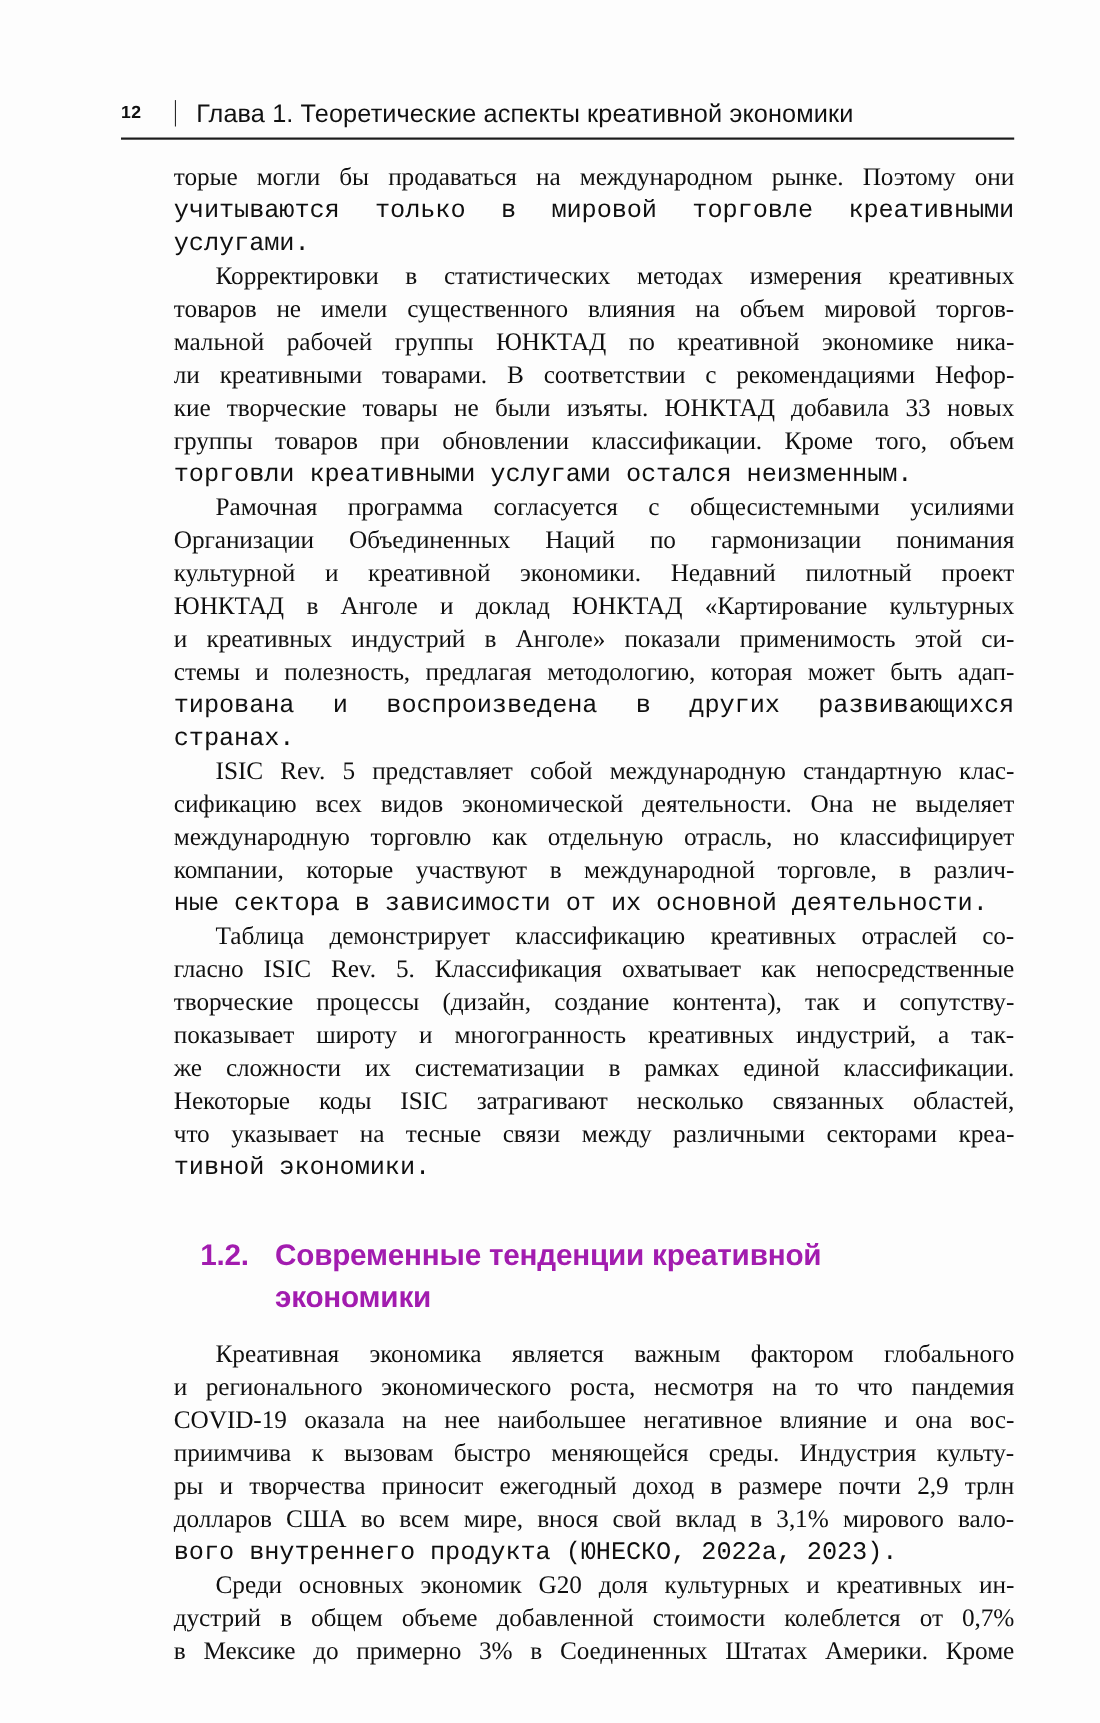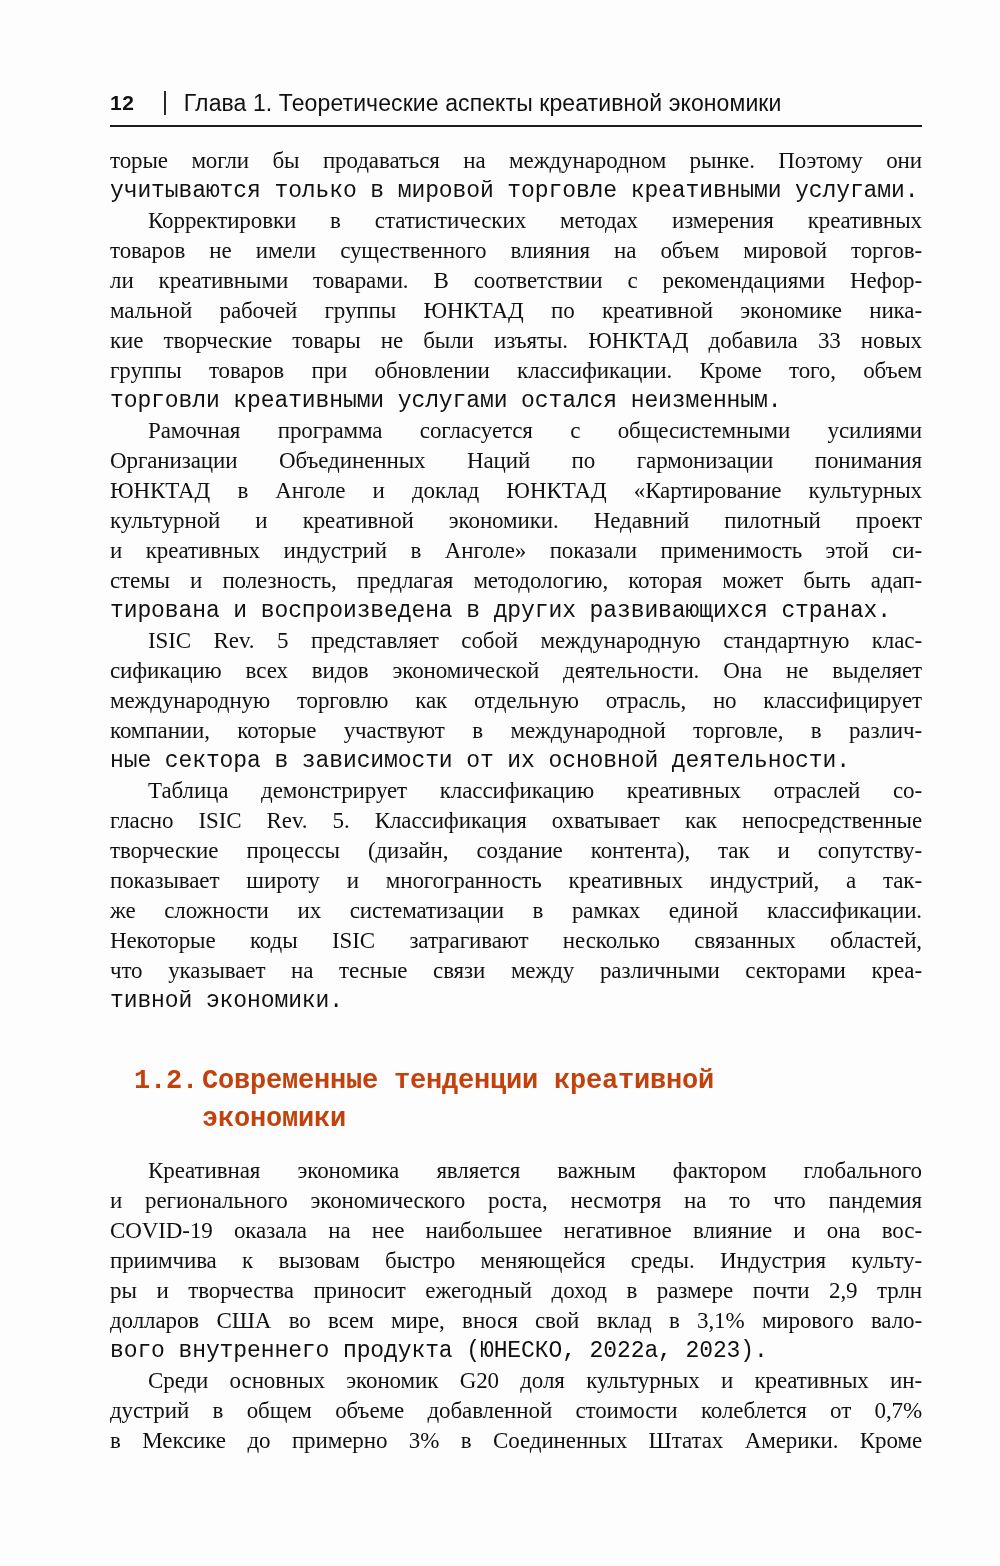--- a/index.html
+++ b/index.html
@@ -19,21 +19,21 @@
   }
   
   .running-header {
     display: flex;
     align-items: center;
     font-family: "Liberation Sans", sans-serif;
     height: 26px;
   }
   .pagenum {
     font-weight: 700;
-    font-size: 21px;
+    font-size: 16px;
     letter-spacing: 0.5px;
   }
   .header-divider {
     width: 1.5px;
     height: 24px;
     background: #2a2a2a;
     margin: 0 18px 0 30px;
   }
   .chapter-title {
     font-size: 23px;
@@ -45,45 +45,46 @@
     background: #1c1c1c;
     margin-top: 9px;
   }
   
   .body-text {
     margin-top: 19px;
     font-family: "Liberation Serif", serif;
     font-size: 23px;
     line-height: 30px;
     letter-spacing: -0.1px;
+    margin-left: 48px;
   }
   .paragraph { margin: 0; }
   .line {
     display: block;
     text-align: justify;
     text-align-last: justify;
     white-space: normal;
   }
   .line.para-end {
     text-align-last: left;
     font-family: Liberation Mono, monospace;
   }
   .line.indent {
     text-indent: 38px;
   }
   
   .section-heading {
     display: flex;
     align-items: flex-start;
     margin: 46px 0 18px 24px;
-    font-family: Liberation Mono, monospace;
+    font-family: Liberation Sans, sans-serif;
     font-weight: 700;
     font-size: 27px;
     line-height: 38px;
-    color: #c2410c;
+    color: #a21caf;
     letter-spacing: -0.2px;
   }
   .section-number {
     flex: 0 0 68px;
   }
   .section-title-lines { display: block; }
 </style>
 </head>
 <body>
 
@@ -99,31 +100,31 @@
   <main class="body-text">
 
     <section id="body-top">
         <div class="paragraph">
           <div class="line">торые могли бы продаваться на международном рынке. Поэтому они</div>
           <div class="line para-end">учитываются только в мировой торговле креативными услугами.</div>
         </div>
         <div class="paragraph">
           <div class="line indent">Корректировки в статистических методах измерения креативных</div>
           <div class="line">товаров не имели существенного влияния на объем мировой торгов-</div>
+          <div class="line">мальной рабочей группы ЮНКТАД по креативной экономике ника-</div>
           <div class="line">ли креативными товарами. В соответствии с рекомендациями Нефор-</div>
-          <div class="line">мальной рабочей группы ЮНКТАД по креативной экономике ника-</div>
           <div class="line">кие творческие товары не были изъяты. ЮНКТАД добавила 33 новых</div>
           <div class="line">группы товаров при обновлении классификации. Кроме того, объем</div>
           <div class="line para-end">торговли креативными услугами остался неизменным.</div>
         </div>
         <div class="paragraph">
           <div class="line indent">Рамочная программа согласуется с общесистемными усилиями</div>
           <div class="line">Организации Объединенных Наций по гармонизации понимания</div>
+          <div class="line">культурной и креативной экономики. Недавний пилотный проект</div>
           <div class="line">ЮНКТАД в Анголе и доклад ЮНКТАД «Картирование культурных</div>
-          <div class="line">культурной и креативной экономики. Недавний пилотный проект</div>
           <div class="line">и креативных индустрий в Анголе» показали применимость этой си-</div>
           <div class="line">стемы и полезность, предлагая методологию, которая может быть адап-</div>
           <div class="line para-end">тирована и воспроизведена в других развивающихся странах.</div>
         </div>
         <div class="paragraph">
           <div class="line indent">ISIC Rev. 5 представляет собой международную стандартную клас-</div>
           <div class="line">сификацию всех видов экономической деятельности. Она не выделяет</div>
           <div class="line">международную торговлю как отдельную отрасль, но классифицирует</div>
           <div class="line">компании, которые участвуют в международной торговле, в различ-</div>
           <div class="line para-end">ные сектора в зависимости от их основной деятельности.</div>

